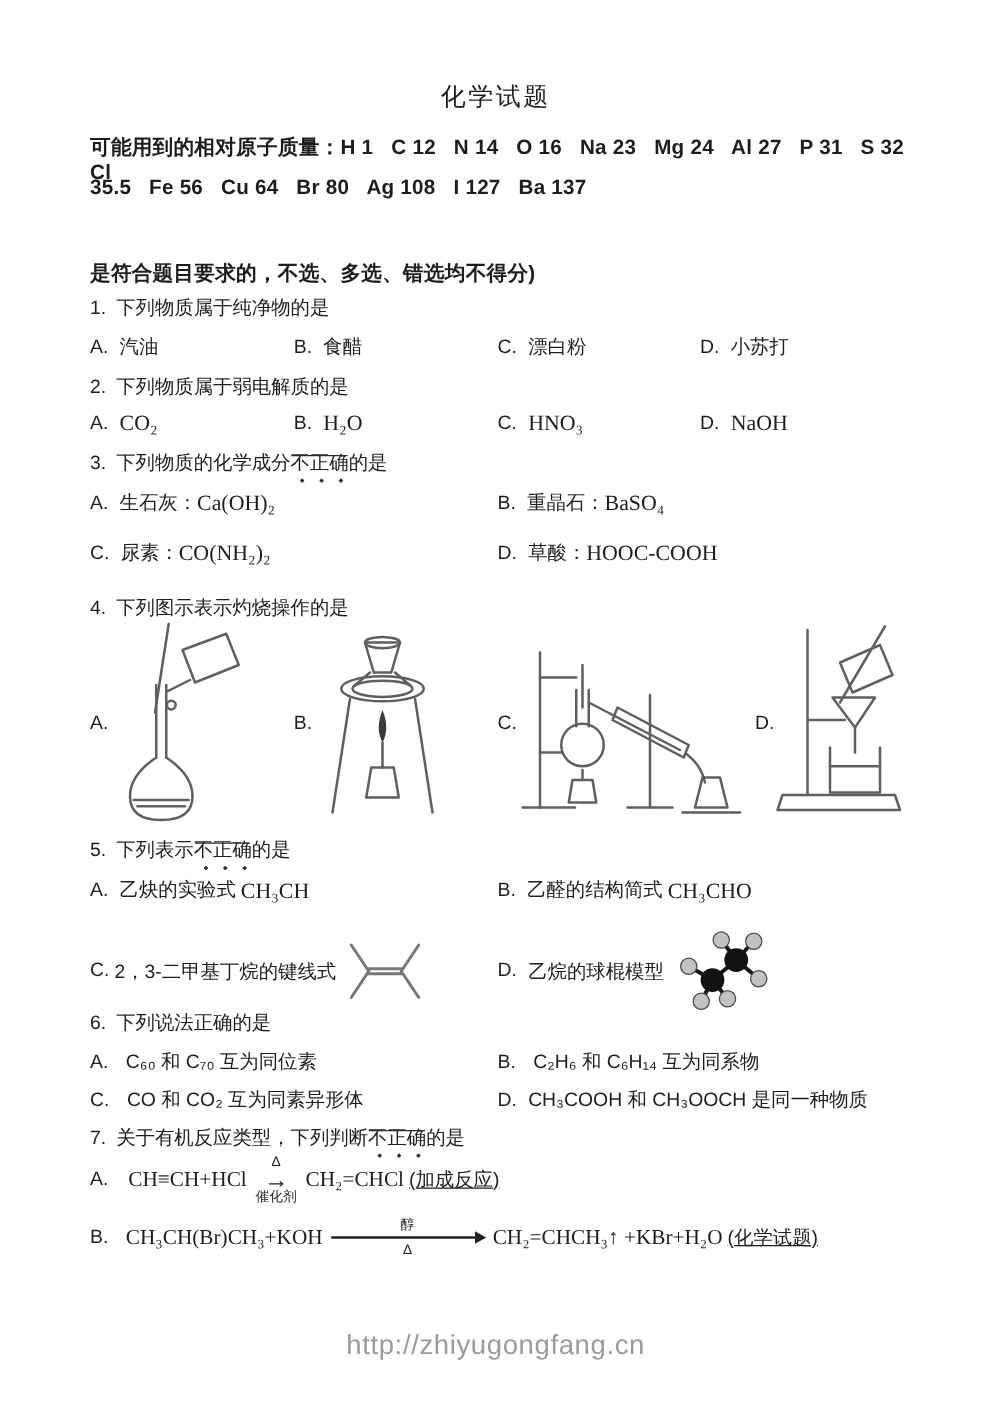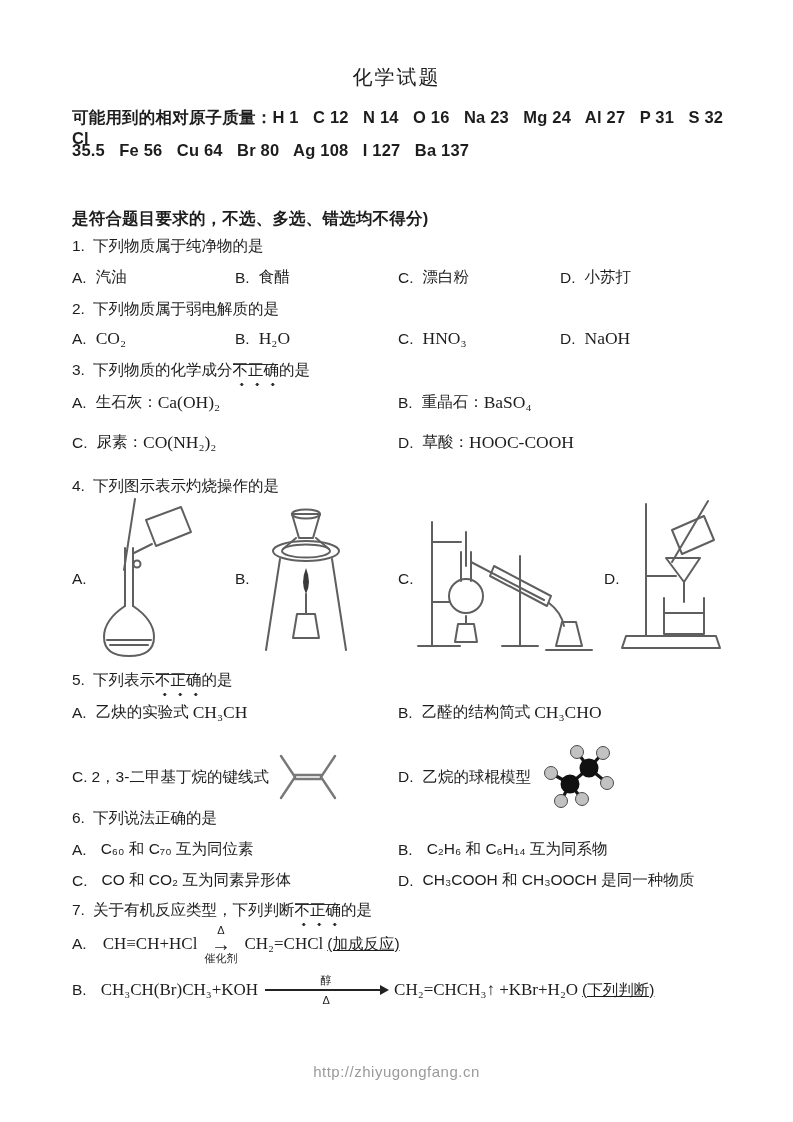--- a/index.html
+++ b/index.html
@@ -27,21 +27,21 @@
   .rxnrow{display:flex;align-items:center;font-size:15.5px;height:44px;}
   .rxn-serif{font-family:"Liberation Serif","DejaVu Serif",serif;font-size:17px;white-space:pre;}
   .arrowstack{display:inline-flex;flex-direction:column;align-items:center;margin:0 7px;line-height:1;}
   .arrowstack .sm{font-size:11px;line-height:1.1;}
   .shortarrow{font-size:20px;line-height:0.75;}
   .longline{position:relative;width:122px;height:2px;background:#222;margin:2px 0 3px 0;}
   .longline::after{content:"";position:absolute;right:-2px;top:-4px;width:0;height:0;
       border-top:5px solid transparent;border-bottom:5px solid transparent;border-left:9px solid #222;}
   .note{margin-left:4px;text-decoration:underline;}
   .struct svg{vertical-align:middle;}
-  .watermark-row{left:0;width:793px;text-align:center;font-size:15px;color:#9b9b9b;letter-spacing:0.5px;}
+  .watermark-row{left:0;width:793px;text-align:center;font-size:22px;color:#9b9b9b;letter-spacing:0.5px;}
 </style>
 </head>
 <body>
 
 <div class="page">
 
   <div class="row title-row" style="top:64px">化学试题</div>
 
   <div class="row hline" style="top:107px">可能用到的相对原子质量：H 1   C 12   N 14   O 16   Na 23   Mg 24   Al 27   P 31   S 32   Cl</div>
   <div class="row hline" style="top:141px">35.5   Fe 56   Cu 64   Br 80   Ag 108   I 127   Ba 137</div>
@@ -291,18 +291,18 @@
   </div>
   <div class="row rxnrow" style="top:968px">
     <span class="lab" style="margin-right:14px">B.</span>
     <span class="rxn-serif">CH₃CH(Br)CH₃+KOH</span>
     <span class="arrowstack">
       <span class="sm">醇</span>
       <span class="longline"></span>
       <span class="sm">Δ</span>
     </span>
     <span class="rxn-serif">CH₂=CHCH₃↑ +KBr+H₂O</span>
-    <span class="note">(下列判断)</span>
+    <span class="note">(化学试题)</span>
   </div>
 
   <div class="row watermark-row" style="top:1063px">http://zhiyugongfang.cn</div>
 
 </div>
 
 </body></html>

